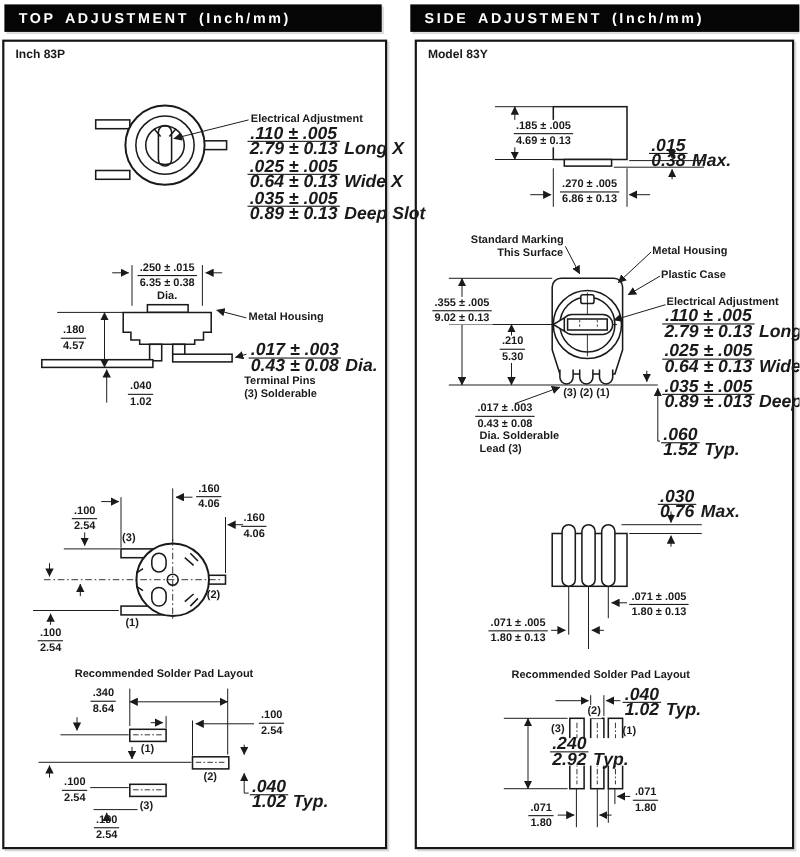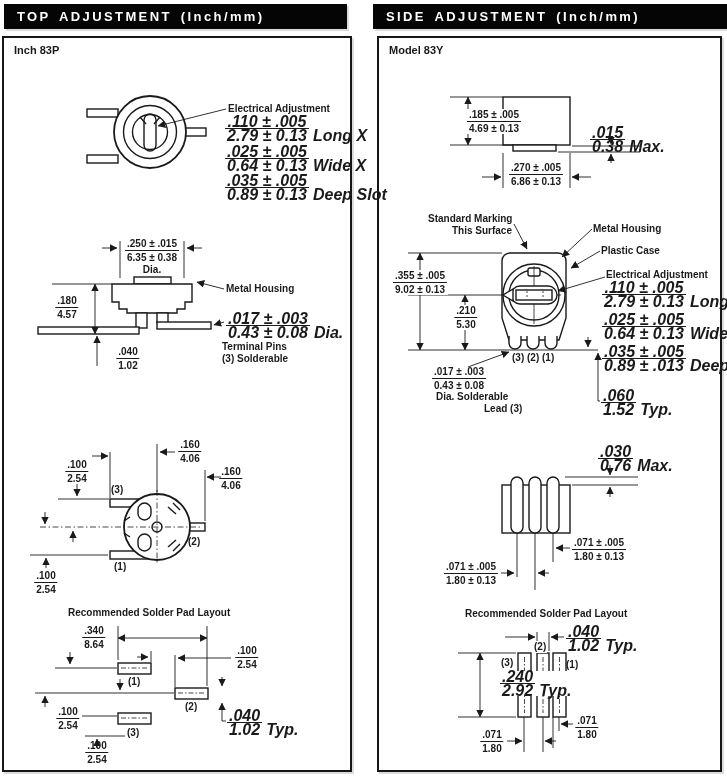--- a/index.html
+++ b/index.html
@@ -366,21 +366,21 @@
   <div class="frac ctr bgw" style="left:466px;top:305px;">
     <span class="inch">.210</span>
     <span class="mm">5.30</span>
   </div>
   <div class="lab" style="left:512px;top:352px;">(3) (2) (1)</div>
   <div class="frac" style="left:432px;top:366px;">
     <span class="inch">.017 ± .003</span>
     <span class="mm">0.43 ± 0.08</span>
   </div>
   <div class="lab" style="left:436px;top:391px;">Dia. Solderable</div>
-  <div class="lab" style="left:436px;top:403px;margin-left:48px;">Lead (3)</div>
+  <div class="lab" style="left:436px;top:403px;">Lead (3)</div>
   <div class="fracrow" style="left:601px;top:390px;">
     <span class="frc">
         <span class="inch">.060</span>
         <span class="mm">1.52</span>
       </span>
     <span>Typ.</span>
   </div>
 
   <div class="fracrow" style="left:598px;top:446px;">
     <span class="frc">

